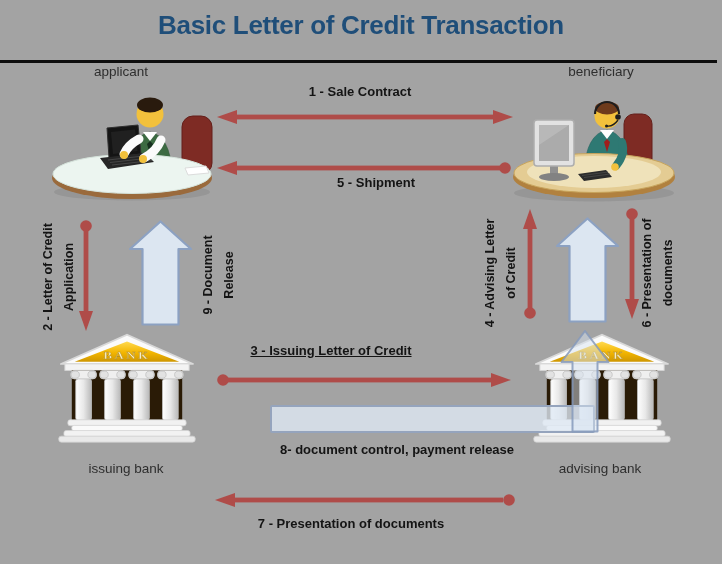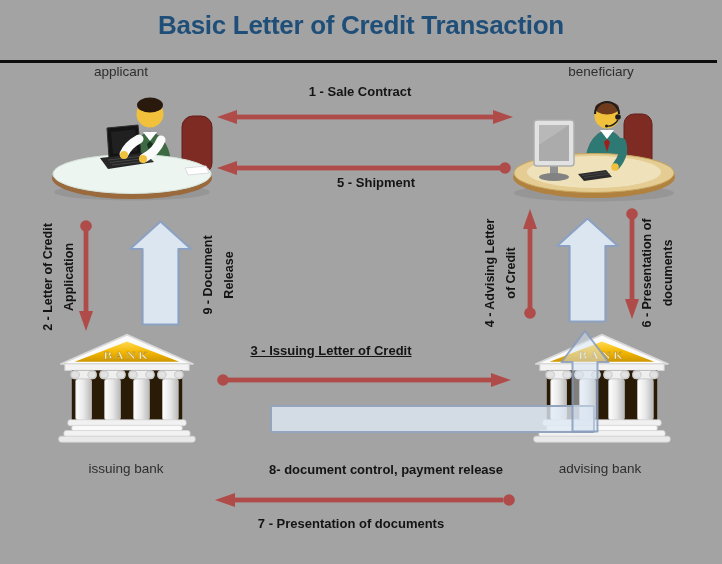--- a/index.html
+++ b/index.html
@@ -213,21 +213,21 @@
       <circle cx="7" cy="8" r="5.8"></circle>
       <rect x="9" y="5.6" width="268" height="4.8"></rect>
       <polygon points="295,8 275,1 275,15"></polygon>
     </g>
   </svg>
 
   <div class="abs box8" style="left:270px;top:405px;width:321px;height:24px;"></div>
   <svg class="abs" style="left:560px;top:330px;" width="50" height="103">
     <polygon points="25,1 48.5,32 37.5,32 37.5,101.5 12.5,101.5 12.5,32 1.5,32" fill="rgba(215,227,241,0.5)" stroke="rgba(134,154,188,0.85)" stroke-width="2" stroke-linejoin="round"></polygon>
   </svg>
-  <div class="abs flow-label" style="left:269px;top:442px;width:200px;margin-top:20px;">8- document control, payment release</div>
+  <div class="abs flow-label" style="left:280px;top:442px;width:200px;">8- document control, payment release</div>
 
   <svg class="abs" style="left:214px;top:492px;" width="302" height="16">
     <g fill="#AF4C49">
       <polygon points="1,8 21,1 21,15"></polygon>
       <rect x="17" y="5.6" width="272" height="4.8"></rect>
       <circle cx="295" cy="8" r="5.8"></circle>
     </g>
   </svg>
   <div class="abs flow-label" style="left:251px;top:516px;width:200px;">7 - Presentation of documents</div>
 

